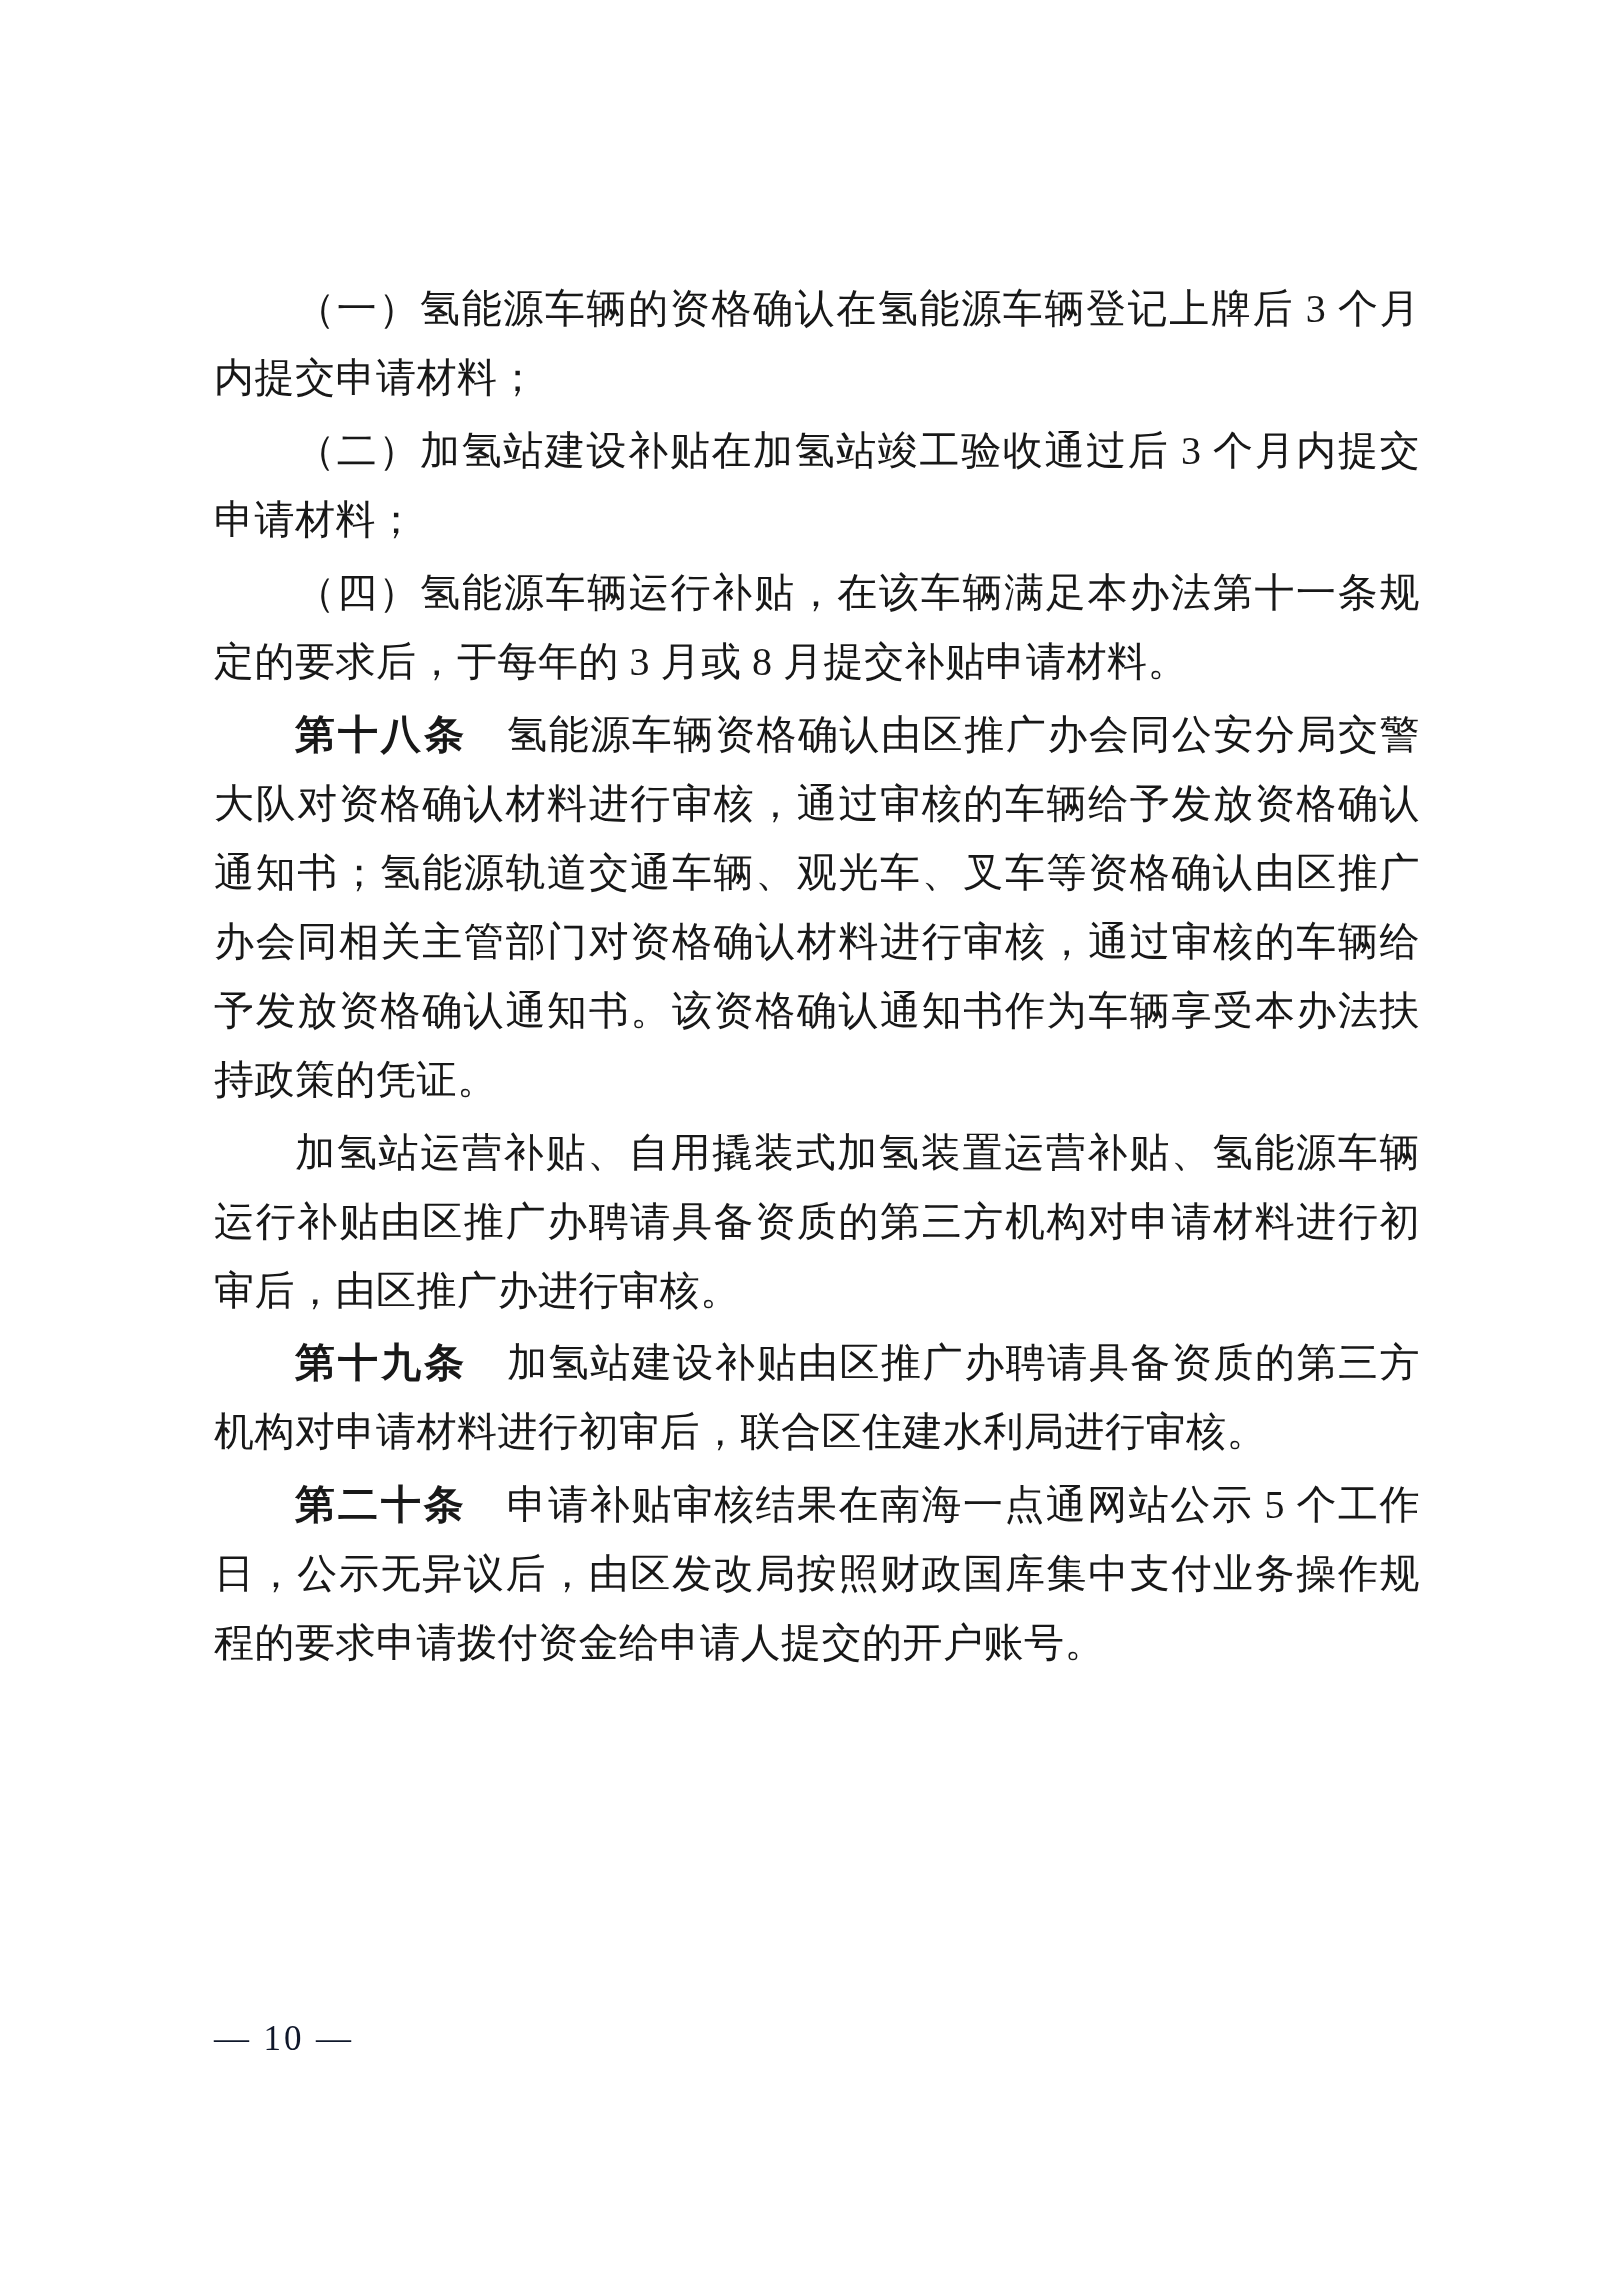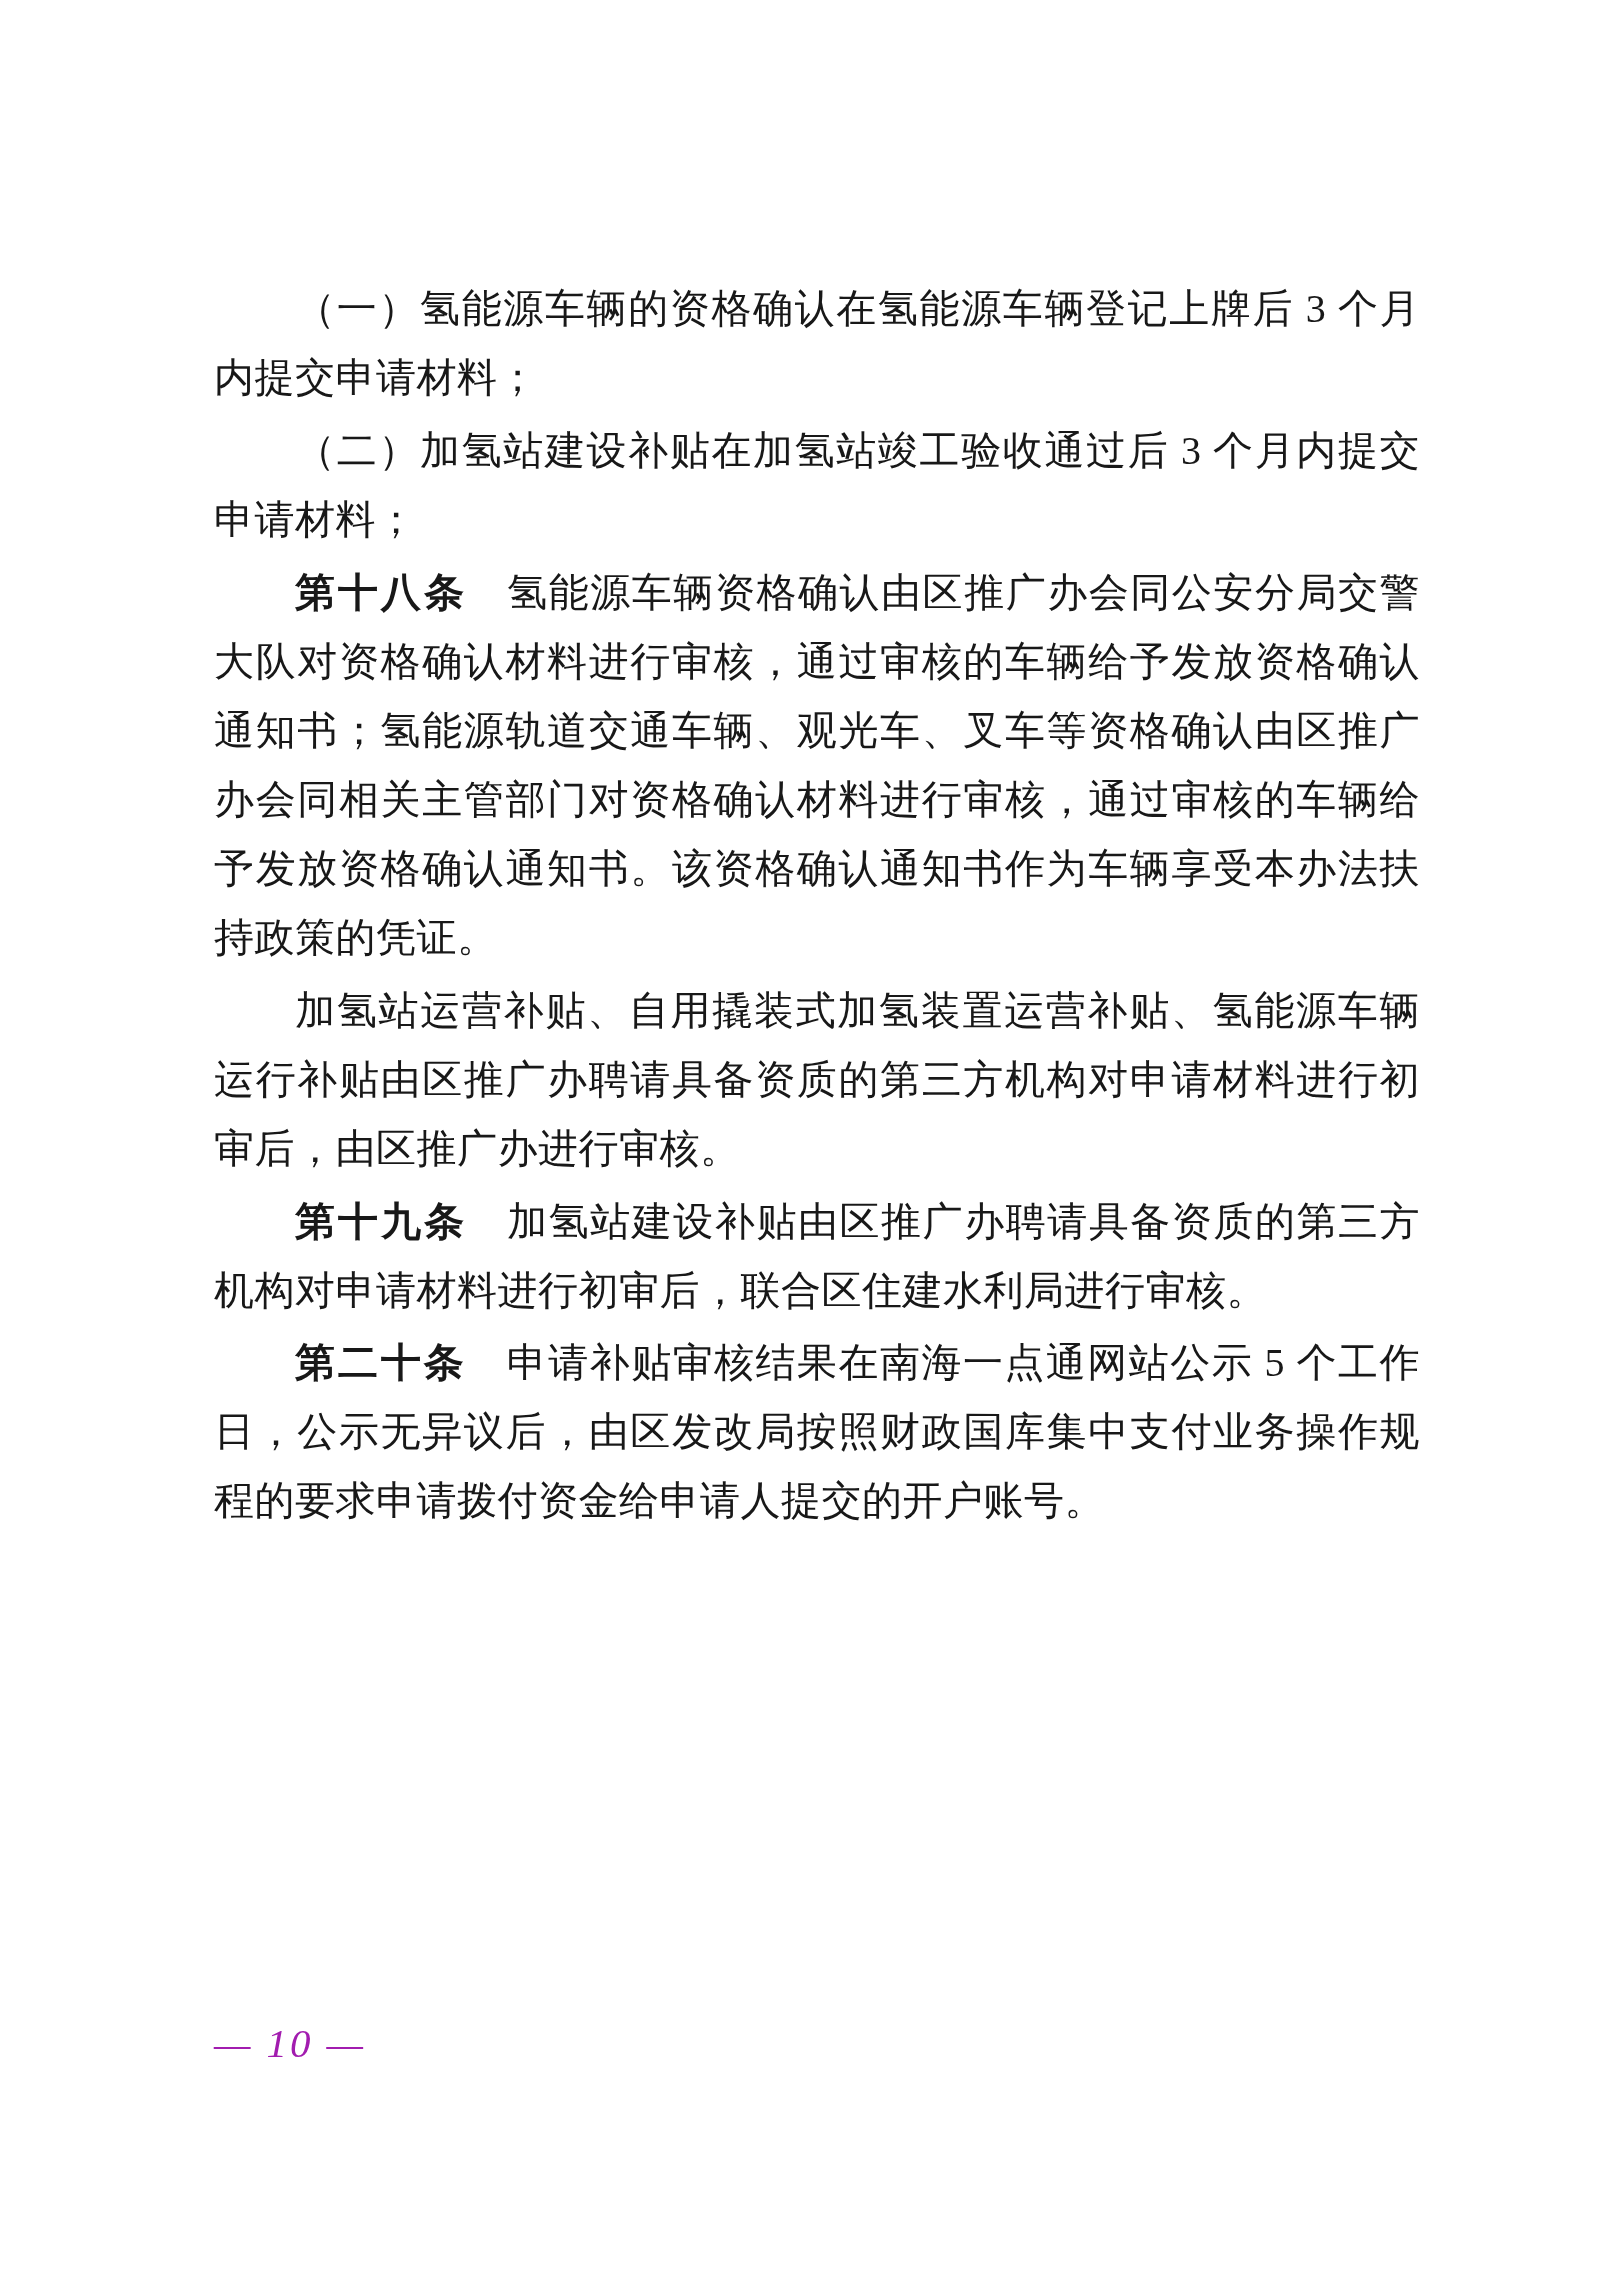--- a/index.html
+++ b/index.html
@@ -50,41 +50,41 @@
   }
   .art-gap {
     display: inline-block;
     width: 39px;
   }
   .footer {
     position: absolute;
     left: 214px;
     top: 2019px;
     width: 1206px;
-    font-size: 41px;
+    font-size: 35px;
     letter-spacing: 2.9px;
-    color: #a21caf;
+    color: #0f172a;
     font-family: "Liberation Serif", "DejaVu Serif", serif;
-    font-style: italic;
   }
   .pagenum {
     display: inline-block;
   }
 </style>
 </head>
 <body>
 
 <div class="page">
   <div class="content">
 
     <p class="para"><span class="indent"></span><span>（一）氢能源车辆的资格确认在氢能源车辆登记上牌后 3 个月内提交申请材料；</span></p>
 
     <p class="para"><span class="indent"></span><span>（二）加氢站建设补贴在加氢站竣工验收通过后 3 个月内提交申请材料；</span></p>
 
 
+    <p class="para"><span class="indent"></span><span>（四）氢能源车辆运行补贴，在该车辆满足本办法第十一条规定的要求后，于每年的 3 月或 8 月提交补贴申请材料。</span></p>
 
     <p class="para"><span class="indent"></span><span class="art-label">第十八条</span><span class="art-gap"></span><span>氢能源车辆资格确认由区推广办会同公安分局交警大队对资格确认材料进行审核，通过审核的车辆给予发放资格确认通知书；氢能源轨道交通车辆、观光车、叉车等资格确认由区推广办会同相关主管部门对资格确认材料进行审核，通过审核的车辆给予发放资格确认通知书。该资格确认通知书作为车辆享受本办法扶持政策的凭证。</span></p>
 
     <p class="para"><span class="indent"></span><span>加氢站运营补贴、自用撬装式加氢装置运营补贴、氢能源车辆运行补贴由区推广办聘请具备资质的第三方机构对申请材料进行初审后，由区推广办进行审核。</span></p>
 
     <p class="para"><span class="indent"></span><span class="art-label">第十九条</span><span class="art-gap"></span><span>加氢站建设补贴由区推广办聘请具备资质的第三方机构对申请材料进行初审后，联合区住建水利局进行审核。</span></p>
 
     <p class="para"><span class="indent"></span><span class="art-label">第二十条</span><span class="art-gap"></span><span>申请补贴审核结果在南海一点通网站公示 5 个工作日，公示无异议后，由区发改局按照财政国库集中支付业务操作规程的要求申请拨付资金给申请人提交的开户账号。</span></p>
 
   </div>

